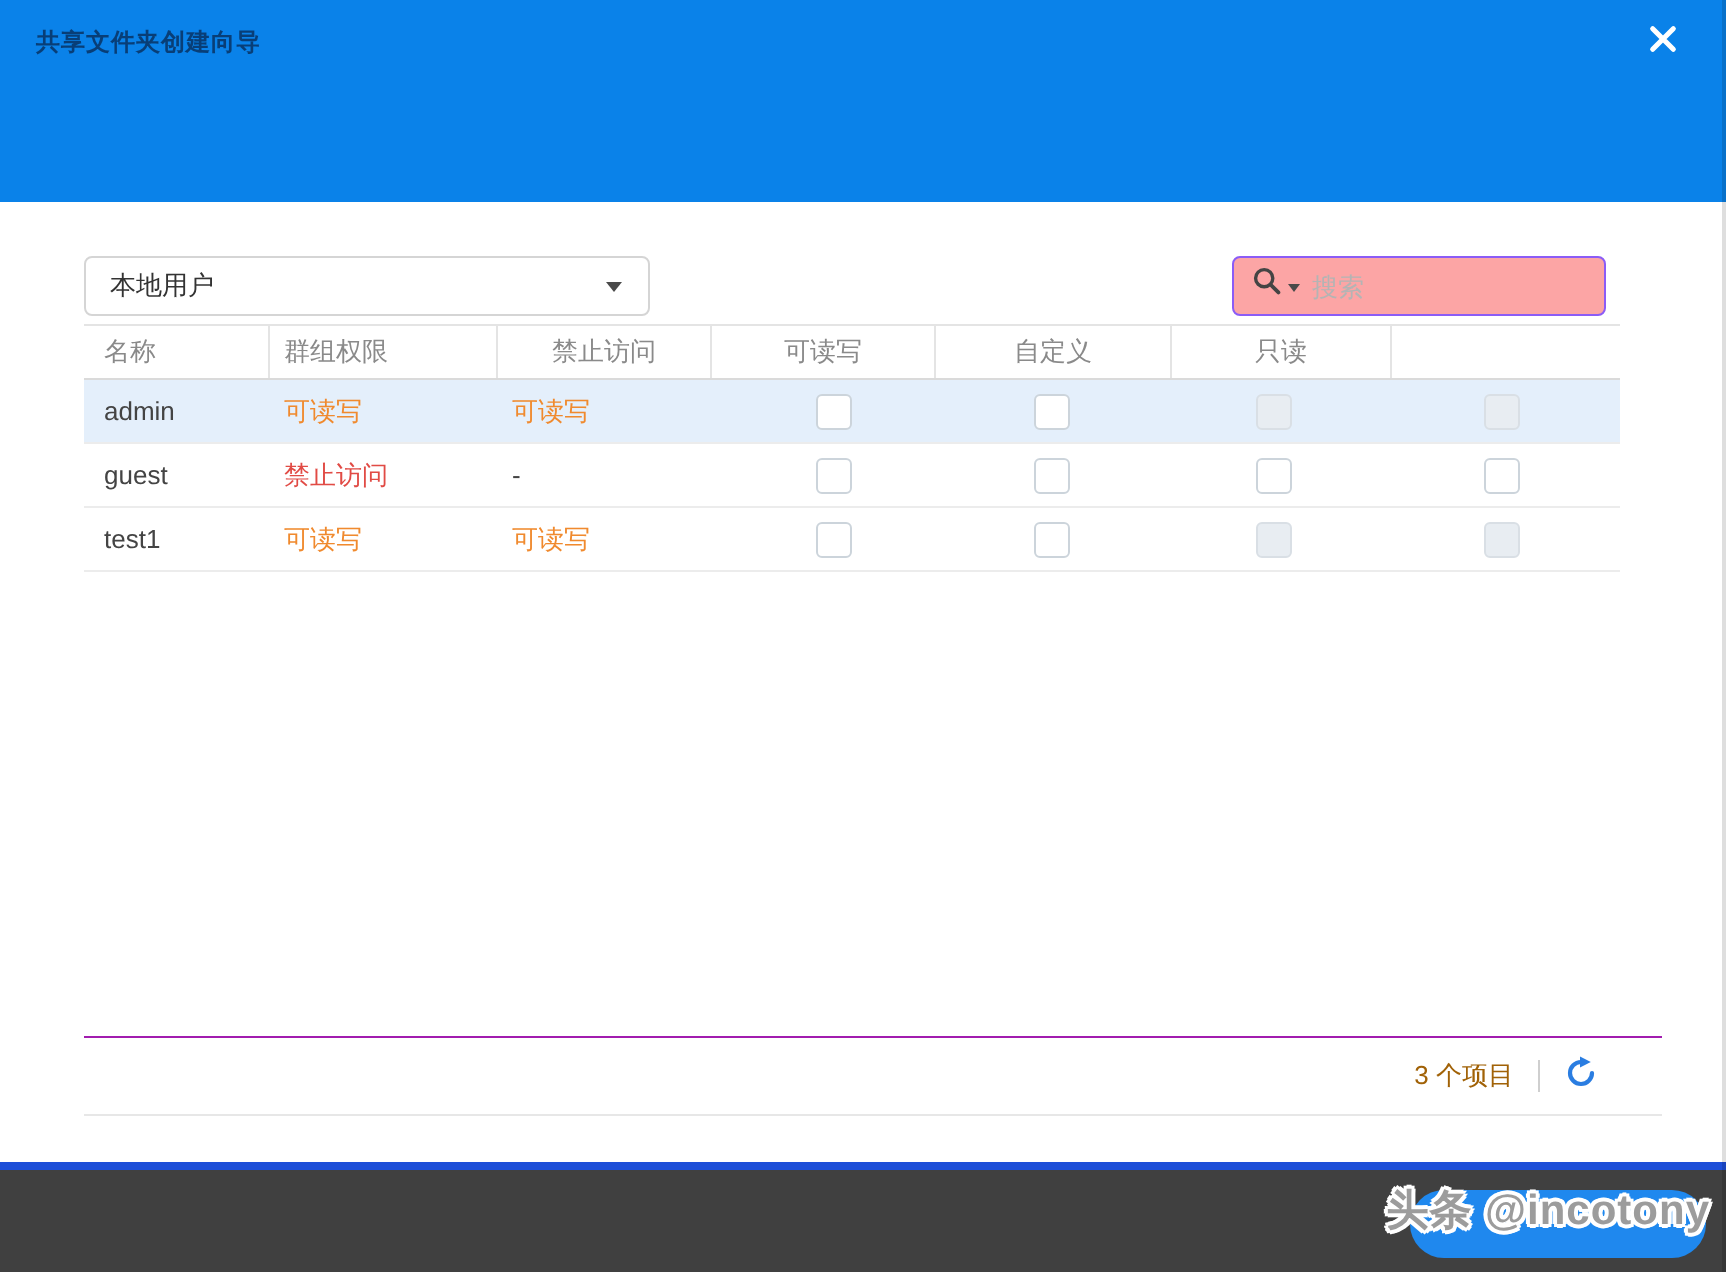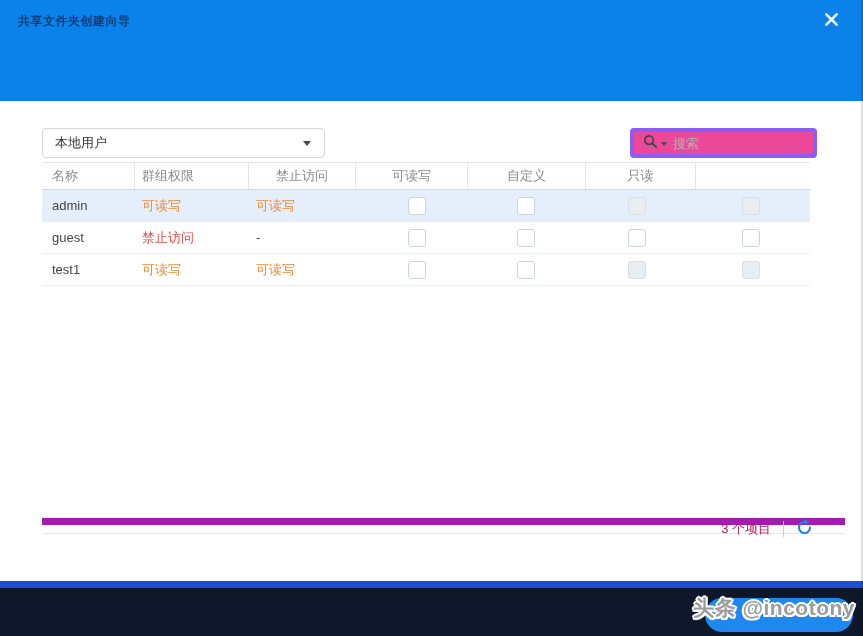--- a/index.html
+++ b/index.html
@@ -22,37 +22,37 @@
     position:absolute; left:40px; top:57px;
     font-size:17px; font-weight:bold; color:#ffffff; letter-spacing:1px;
   }
   .close-btn {
     position:absolute; right:22px; top:11px; width:20px; height:20px;
     background:transparent; border:none; cursor:pointer;
     display:flex; align-items:center; justify-content:center;
   }
 
   
-  .body { position:absolute; left:42px; right:18px; top:101px; }
+  .body { position:absolute; left:42px; right:32px; top:101px; }
 
   .toolbar { margin-top:27px; height:30px; display:flex; justify-content:space-between; }
   .dropdown {
     width:283px; height:30px; background:#fff;
     border:1px solid #d5d5d5; border-radius:4px;
     display:flex; align-items:center; padding:0 12px;
     font-size:13px; color:#333; position:relative; cursor:pointer;
   }
   .dropdown .caret {
     position:absolute; right:13px; top:12px; width:0; height:0;
     border-left:4.5px solid transparent; border-right:4.5px solid transparent;
     border-top:5.5px solid #4a4a4a;
   }
   .searchbox {
     width:187px; height:30px; margin-right:28px;
-    border:4px solid #8b5cf6; border-radius:4px; background:#ec4899;
+    border:1px solid #8b5cf6; border-radius:4px; background:#fca5a5;
     display:flex; align-items:center; padding:0 9px;
   }
   .search-caret {
     width:0; height:0; margin:2px 6px 0 3px;
     border-left:3.5px solid transparent; border-right:3.5px solid transparent;
     border-top:4.5px solid #4a4a4a;
   }
   .searchbox input {
     flex:1; min-width:0; border:none; outline:none; background:transparent;
     font-size:13px; color:#333; font-family:inherit;
@@ -87,31 +87,31 @@
   .cb {
     width:18px; height:18px; border-radius:3px;
     background:#ffffff; border:1px solid #ccd4db;
     display:inline-block;
   }
   .cb.disabled { background:#e8edf2; border-color:#d9dfe5; }
   .spacer { height:232px; }
 
   
   .statusbar {
-    height:16px; border-top:7px solid #a21caf; border-bottom:1px solid #e7e7e7;
+    height:40px; border-top:1px solid #a21caf; border-bottom:1px solid #e7e7e7;
     display:flex; align-items:center; justify-content:flex-end;
-    padding-right:32px; font-size:13px; color:#be185d;
+    padding-right:32px; font-size:13px; color:#a16207;
   }
   .sb-sep { width:1px; height:16px; background:#cfcfcf; margin:0 12px; }
   .refresh-btn { background:transparent; border:none; cursor:pointer; display:flex; align-items:center; }
 
   
   .footer {
     position:absolute; left:0; right:0; top:581px; bottom:0;
-    border-top:7px solid #1d4ed8; background:#0f172a;padding-left:32px;
+    border-top:4px solid #1d4ed8; background:#404040;padding-left:32px;
   }
   .pill-btn {
     position:absolute; right:10px; top:10px;
     width:148px; height:34px; border:none; border-radius:17px;
     background:#1f88ee; cursor:pointer;
   }
   .watermark {
     position:absolute; right:8px; top:6px;
     font-size:21px; font-weight:bold; color:#9c9c9c; letter-spacing:0.5px;
     text-shadow:

